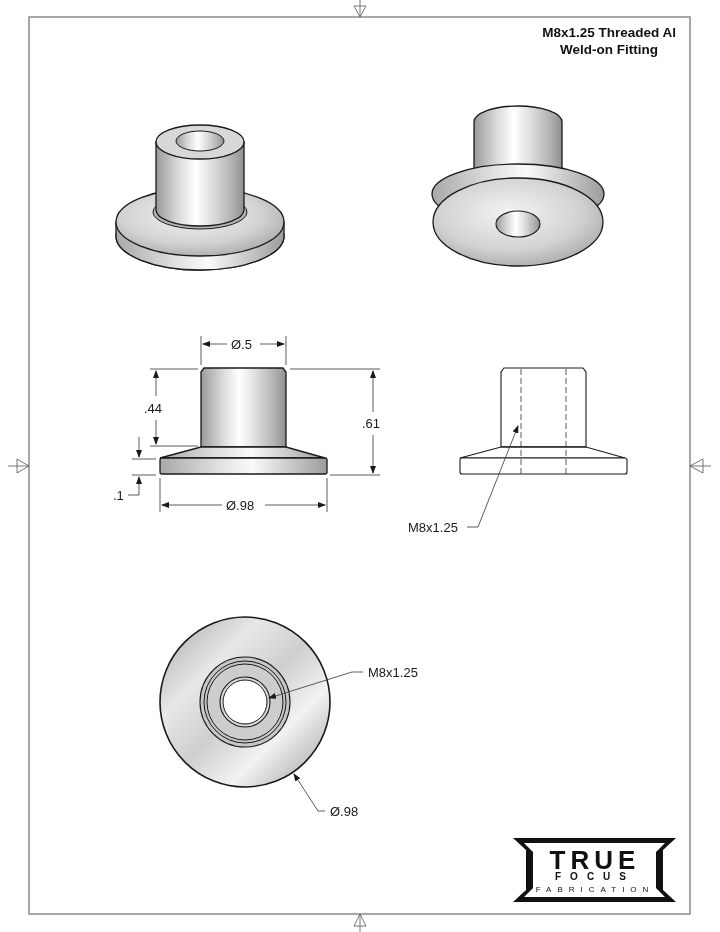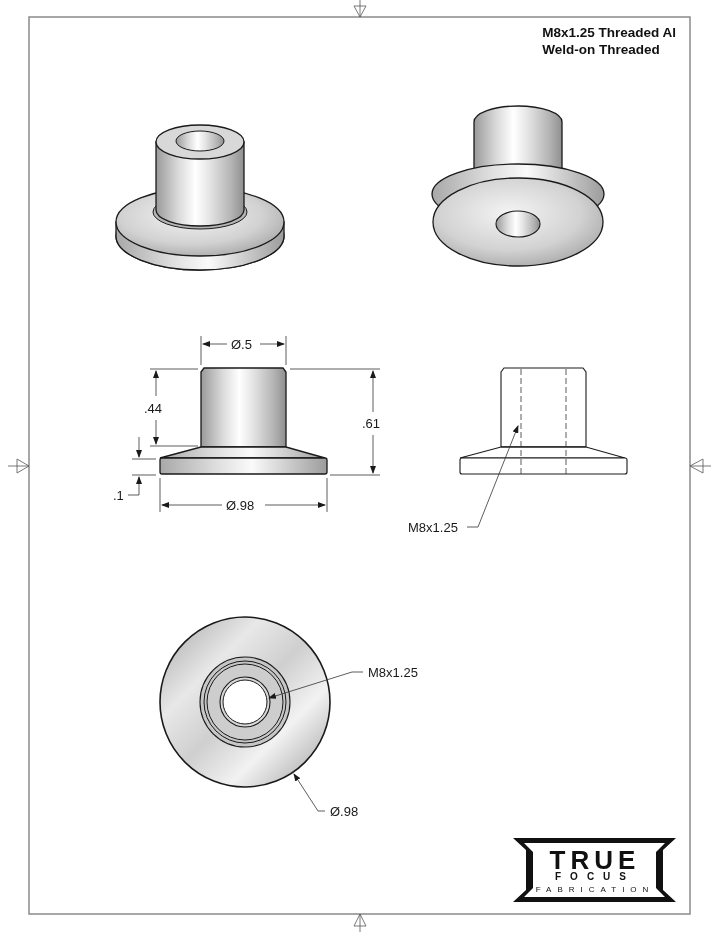--- a/index.html
+++ b/index.html
@@ -1,19 +1,19 @@
 <!DOCTYPE html>
 <html><head>
   <meta charset="utf-8">
   <style>
     html, body { margin: 0; padding: 0; background: #ffffff; }
     body { width: 720px; height: 932px; position: relative; overflow: hidden;
            font-family: "Liberation Sans", sans-serif; }
     #sheet { position: absolute; left: 0; top: 0; width: 720px; height: 932px; }
-    .title-block { position: absolute; right: 44px; top: 24px; text-align: left;
+    .title-block { position: absolute; right: 44px; top: 24px; text-align: center;
                    font-weight: bold; font-size: 13.5px; line-height: 17px; color: #111; }
     .dim { font-family: "Liberation Sans", sans-serif; font-size: 13px; fill: #1a1a1a; }
     .logo-text { font-family: "Liberation Sans", sans-serif; }
   </style>
 </head>
 <body>
 
 <svg id="sheet" width="720" height="932" viewBox="0 0 720 932" xmlns="http://www.w3.org/2000/svg">
   <defs>
     <linearGradient id="cylH" x1="0" x2="1" y1="0" y2="0">
@@ -157,14 +157,14 @@
     <path d="M513,838 L676,838 L663,850 L663,890 L676,902 L513,902 L526,890 L526,850 Z" fill="#111111"></path>
     <path d="M524,843 L665,843 L656,852 L656,888 L665,897 L524,897 L533,888 L533,852 Z" fill="#ffffff"></path>
     <text class="logo-text" x="595" y="869" text-anchor="middle" font-size="26" font-weight="bold" fill="#111" letter-spacing="5">TRUE</text>
     <text class="logo-text" x="595" y="880" text-anchor="middle" font-size="10" font-weight="bold" fill="#111" letter-spacing="9">FOCUS</text>
     <text class="logo-text" x="595" y="892" text-anchor="middle" font-size="8" fill="#111" letter-spacing="6">FABRICATION</text>
   </g>
 </svg>
 
 <div class="title-block">
   <div>M8x1.25 Threaded Al</div>
-  <div>Weld-on Threaded</div>
+  <div>Weld-on Fitting</div>
 </div>
 
 </body></html>

